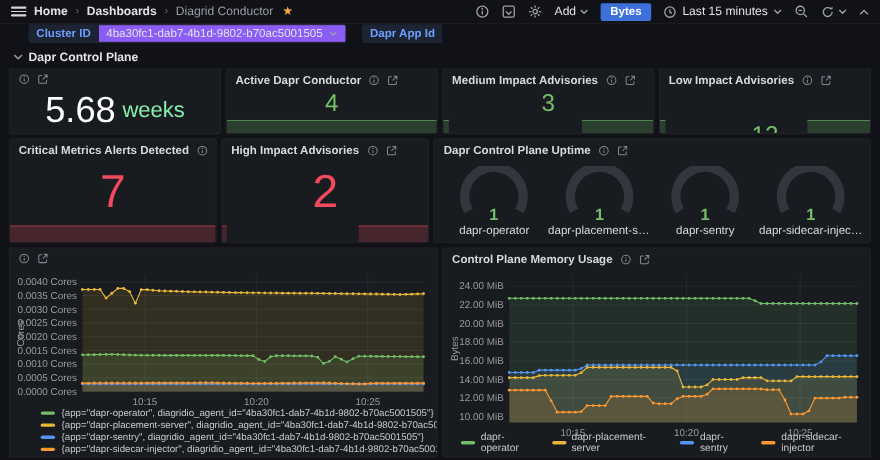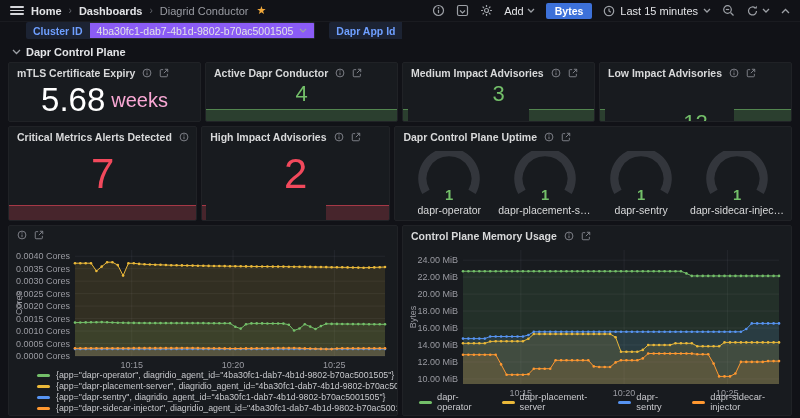--- a/index.html
+++ b/index.html
@@ -155,38 +155,37 @@
 <div class="sectionrow">
   <svg width="9" height="6" viewBox="0 0 9 6">
       <path d="M1 1l3.5 3.5L8 1" fill="none" stroke="#9da0a6" stroke-width="1.3"></path>
     </svg>
   <span class="sectiontitle">Dapr Control Plane</span>
 </div>
 
 <div class="row">
   <div class="panel w1 r1">
     <div class="phead">
-        <span class="ptitle">mTLS Certificate Expiry</span>
       <span class="pico">
           <svg width="10" height="10" viewBox="0 0 12 12">
             <circle cx="6" cy="6" r="4.7" fill="none" stroke="currentColor" stroke-width="1.1"></circle>
             <line x1="6" y1="5.4" x2="6" y2="8.6" stroke="currentColor" stroke-width="1.1"></line>
             <circle cx="6" cy="3.5" r="0.7" fill="currentColor"></circle>
           </svg>
         </span>
       <span class="pico">
           <svg width="10" height="10" viewBox="0 0 12 12">
             <path d="M5 2H2.5A1 1 0 0 0 1.5 3v6.5a1 1 0 0 0 1 1H9a1 1 0 0 0 1-1V7" fill="none" stroke="currentColor" stroke-width="1.1"></path>
             <path d="M7 1.5h3.5V5M10.3 1.7L5.8 6.2" fill="none" stroke="currentColor" stroke-width="1.1"></path>
           </svg>
         </span>
     </div>
     <div class="stat-body" style="top:16px; bottom:0;">
       <span class="stat-num" style="font-size:33px; color:#ffffff;">5.68</span>
-      <span style="font-size:20px; color:#f9a8d4; align-self:center; margin-top:0;">weeks</span>
+      <span style="font-size:20px; color:#86efac; align-self:center; margin-top:0;">weeks</span>
     </div>
   </div>
 
   <div class="panel w1 r1">
     <div class="phead">
         <span class="ptitle">Active Dapr Conductor</span>
       <span class="pico">
           <svg width="10" height="10" viewBox="0 0 12 12">
             <circle cx="6" cy="6" r="4.7" fill="none" stroke="currentColor" stroke-width="1.1"></circle>
             <line x1="6" y1="5.4" x2="6" y2="8.6" stroke="currentColor" stroke-width="1.1"></line>

